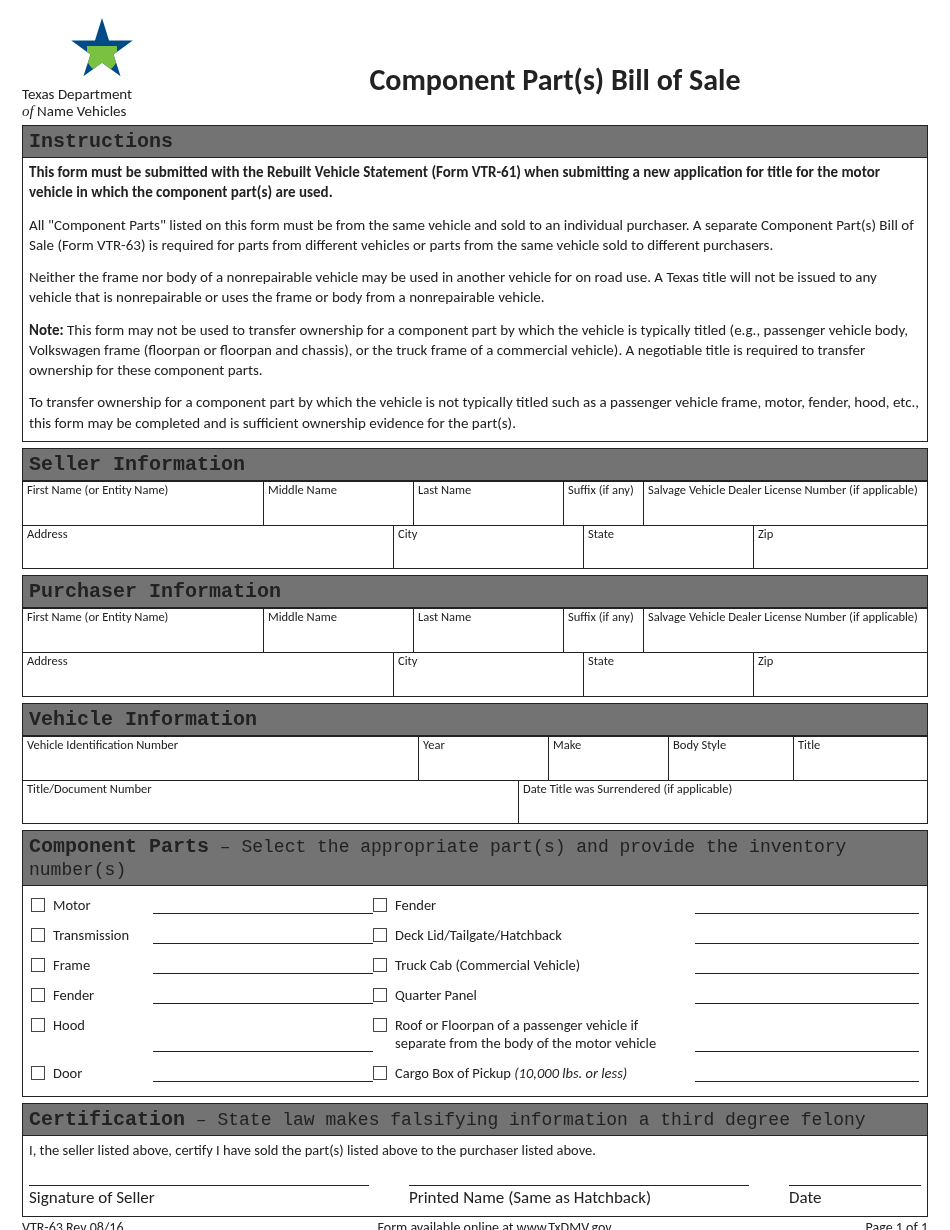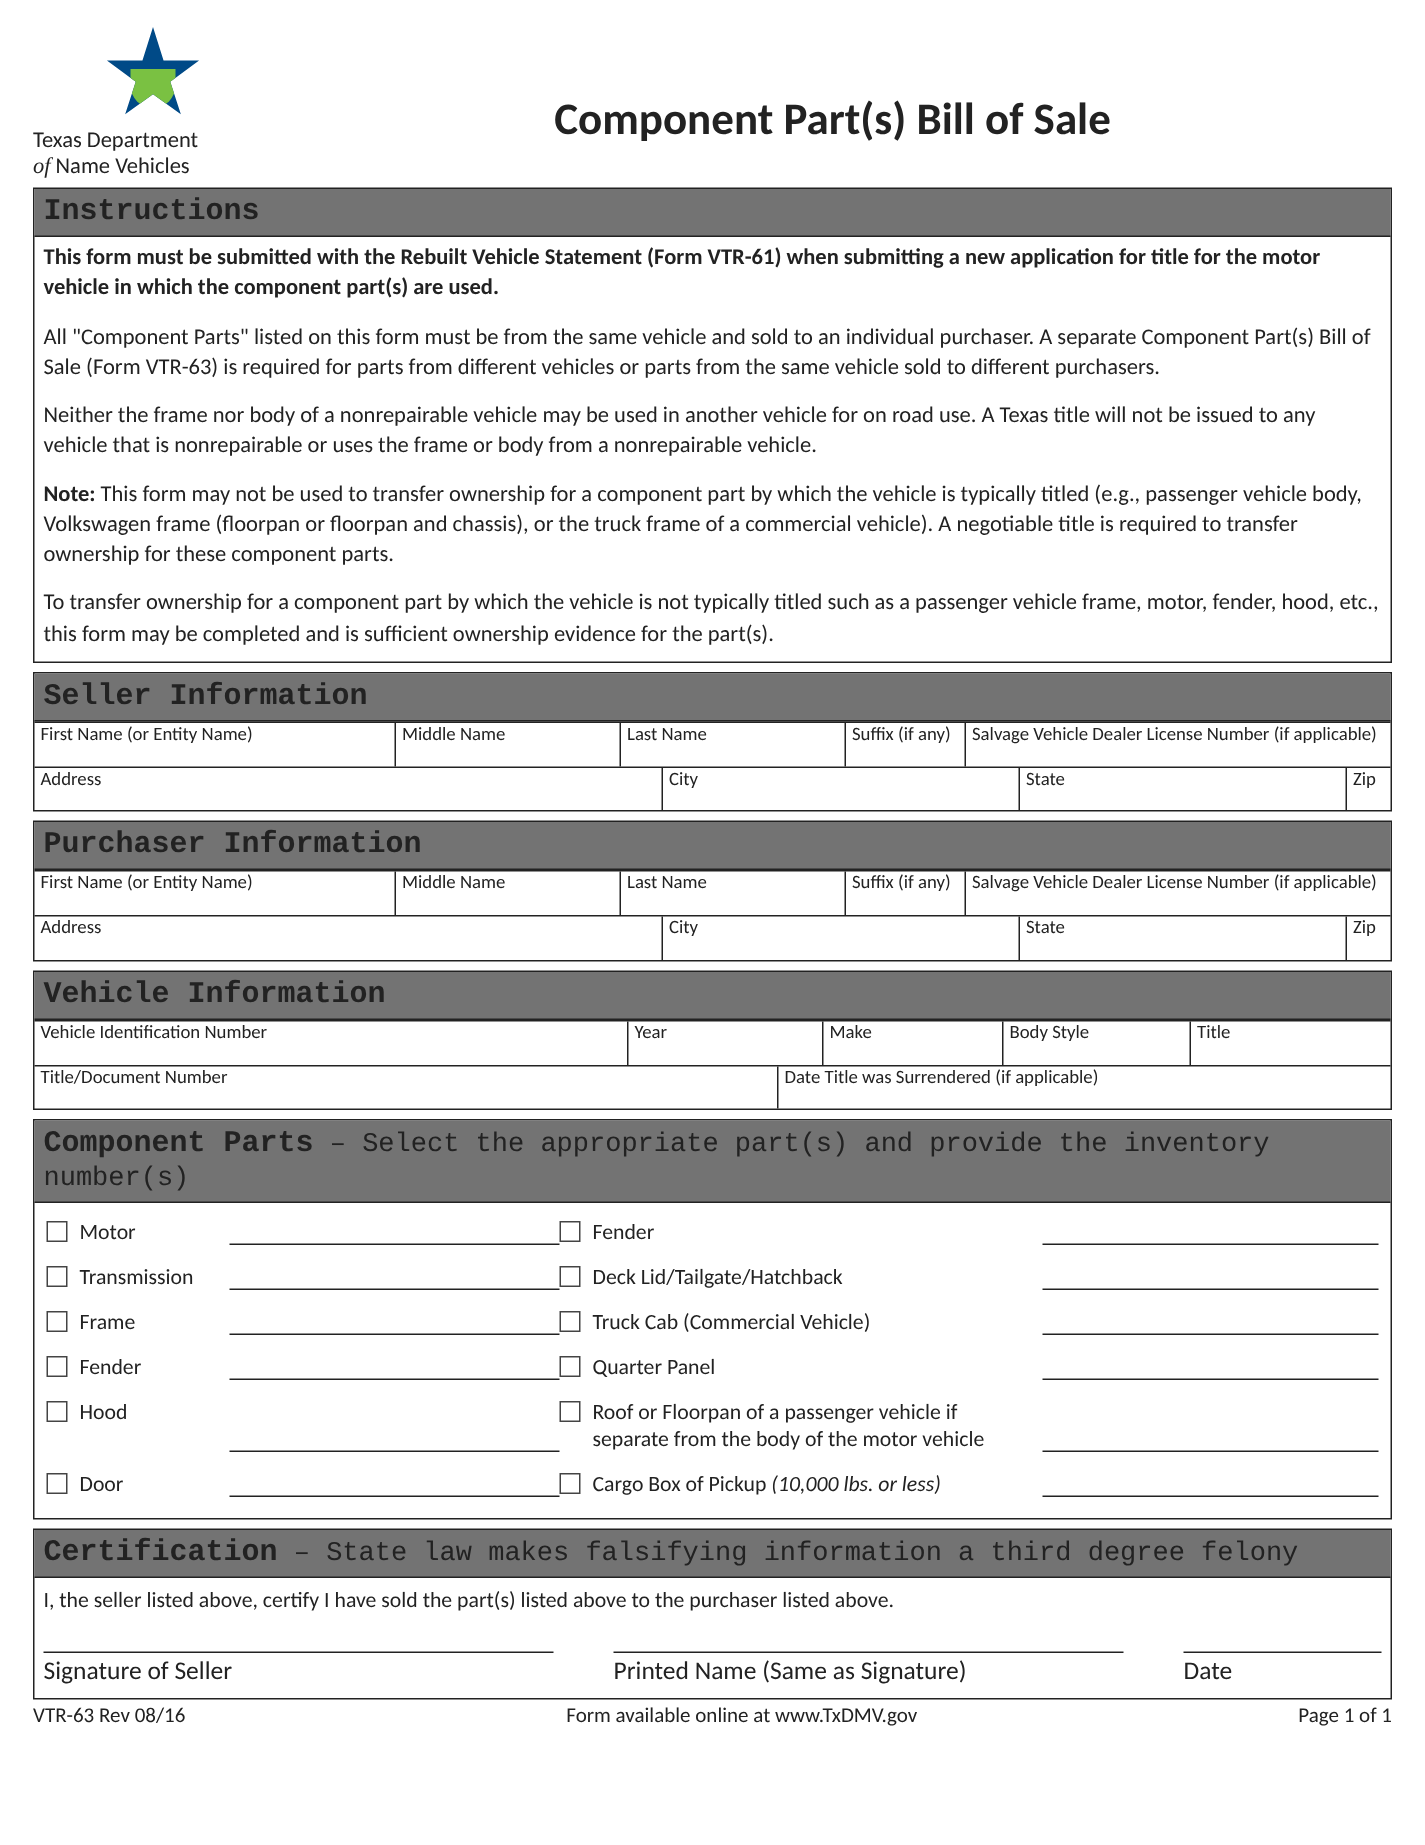--- a/index.html
+++ b/index.html
@@ -42,28 +42,28 @@
     font-family:Liberation Mono, monospace;
   }
   .instr-body { padding: 4px 6px 8px; font-size: 15px; line-height:1.35; }
   .instr-body p { margin: 0 0 12px 0; }
   .instr-body p:last-child { margin-bottom:0; }
   .instr-body .ital { }
   .row { display:grid; border-top:1px solid #222; }
   .row:first-of-type { border-top:none; }
   .cell {
     border-left:1px solid #222;
-    padding: 1px 4px 14px 4px;
+    padding: 1px 4px 28px 4px;
     font-size: 12.5px;
     line-height:1.1;
     white-space: normal;
   }
   .cell:first-child { border-left:none; }
   .seller-r1, .purch-r1 { grid-template-columns: 240px 150px 150px 80px 1fr; }
-  .seller-r2, .purch-r2 { grid-template-columns: 370px 190px 170px 1fr; gap: 48px; }
+  .seller-r2, .purch-r2 { grid-template-columns: 370px 190px 170px 1fr; }
   .veh-r1 { grid-template-columns: 395px 130px 120px 125px 1fr; }
   .veh-r2 { grid-template-columns: 495px 1fr; }
   .section-head .sub { font-weight: normal; font-size: 18px; }
   .parts-grid {
     display:grid;
     grid-template-columns: 22px 100px 220px 22px 300px 1fr;
     row-gap: 12px;
     padding: 10px 8px 14px;
     align-items: start;
     font-size: 14.5px;
@@ -208,21 +208,21 @@
 
 <div class="section-box">
   <div class="section-head">
     <span>Certification</span><span class="sub"> – State law makes falsifying information a third degree felony</span>
   </div>
   <div class="cert-body">
     <div>I, the seller listed above, certify I have sold the part(s) listed above to the purchaser listed above.</div>
     <div class="sig-row">
       <div class="sig-line">Signature of Seller</div>
       <div></div>
-      <div class="sig-line">Printed Name (Same as Signature)</div>
+      <div class="sig-line">Printed Name (Same as Hatchback)</div>
       <div></div>
       <div class="sig-line">Date</div>
     </div>
   </div>
 </div>
 
 <div class="footer-row">
   <div>VTR-63 Rev 08/16</div>
   <div>Form available online at www.TxDMV.gov</div>
   <div>Page 1 of 1</div>

